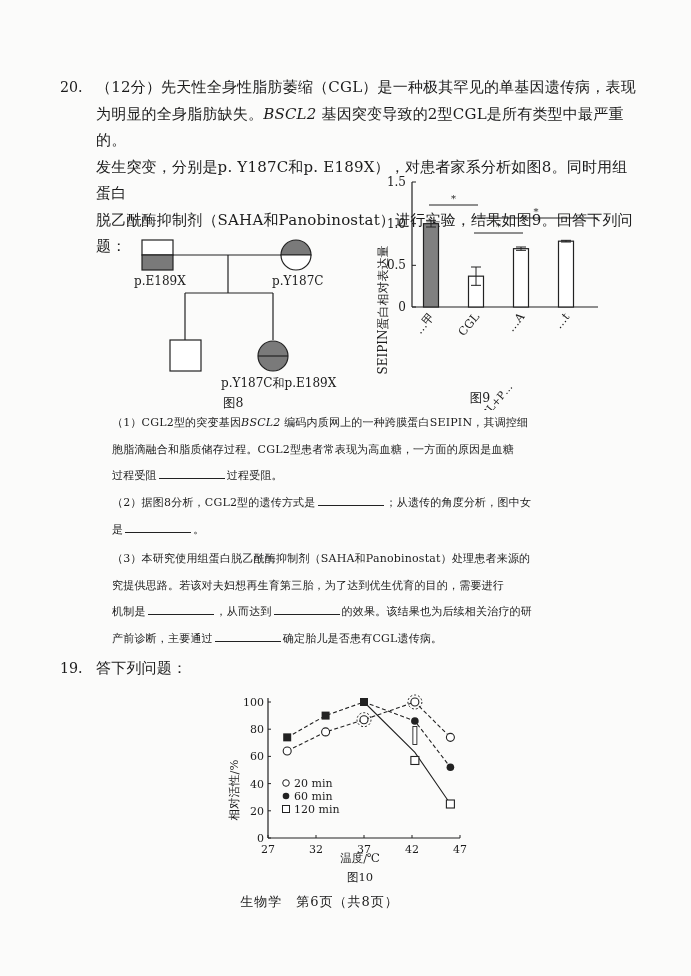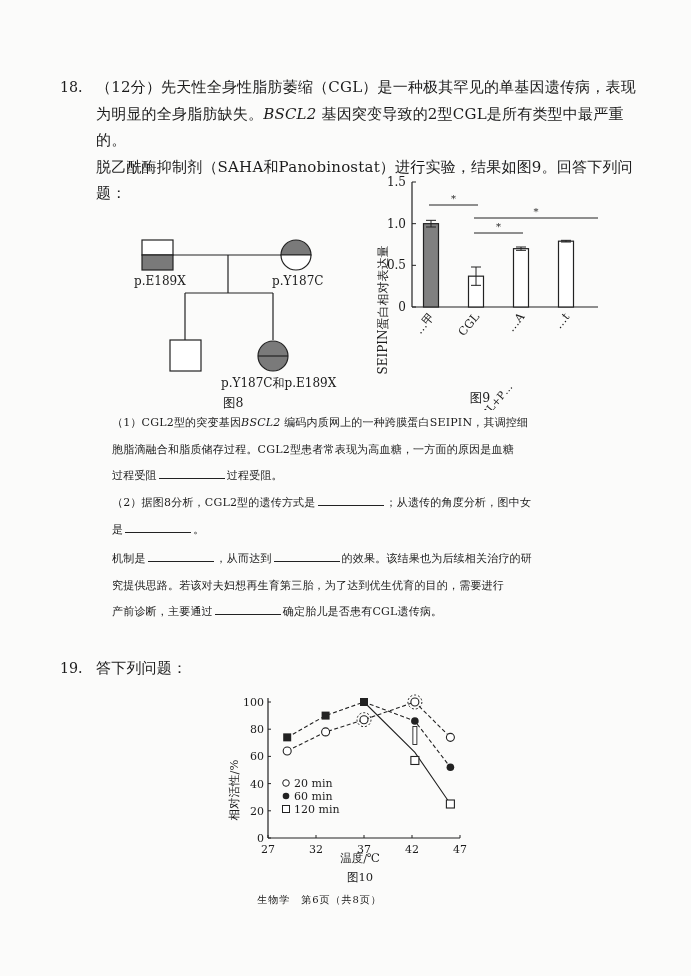--- a/index.html
+++ b/index.html
@@ -7,31 +7,32 @@
     width: 691px; height: 976px; background: #fbfbfa; position: relative; overflow: hidden;
     font-family: "DejaVu Serif", "Liberation Serif", serif; color: #1b1b1b;
   }
   .abs { position: absolute; }
   .para { position: absolute; left: 96px; width: 542px; font-size: 15px; line-height: 26.5px; letter-spacing: 0.2px; }
   .qnum { position: absolute; left: 60px; font-size: 14.2px; line-height: 26.5px; }
   .sub { position: absolute; left: 112px; width: 542px; font-size: 11px; line-height: 26.5px; letter-spacing: 0.2px; }
   .blank { display: inline-block; width: 66px; border-bottom: 1px solid #222; height: 14px; vertical-align: baseline; margin: 0 2px; }
   .it { font-style: italic; }
   svg text { font-family: "DejaVu Serif", "Liberation Serif", serif; fill: #1b1b1b; }
-  .footer { position: absolute; left: 0; width: 639px; top: 893px; text-align: center; font-size: 10px; letter-spacing: 1px; }
+  .footer { position: absolute; left: 0; width: 639px; top: 893px; text-align: center; font-size: 13px; letter-spacing: 1px; }
 </style>
 </head>
 <body>
 
 <div class="qnum" style="top:74px">
-  <span>18.</span>
+  <span>20.</span>
 </div>
 <div class="para" style="top:74px; left:96px;">
   <div><span>（12分）</span><span>先天性全身性脂肪萎缩（CGL）是一种极其罕见的单基因遗传病，表现</span></div>
   <div><span>为明显的全身脂肪缺失。</span><span class="it">BSCL2</span> <span>基因突变导致的2型CGL是所有类型中最严重的。</span></div>
+  <div><span>发生突变，分别是p. Y187C和p. E189X），对患者家系分析如图8。同时用组蛋白</span></div>
   <div><span>脱乙酰酶抑制剂（SAHA和Panobinostat）进行实验，结果如图9。回答下列问题：</span></div>
 </div>
 
 <svg class="abs" style="left:120px; top:225px;" width="240" height="185">
 
   <g>
     <rect x="22" y="15" width="31" height="15" fill="#fff" stroke="#222" stroke-width="1.2"></rect>
     <rect x="22" y="30" width="31" height="15" fill="#7a7a7a" stroke="#222" stroke-width="1.2"></rect>
   </g>
 
@@ -115,22 +116,23 @@
   <div>胞脂滴融合和脂质储存过程。CGL2型患者常表现为高血糖，一方面的原因是血糖</div>
   <div><span>过程受阻</span><span class="blank"></span><span>过程受阻。</span></div>
 </div>
 
 <div class="sub" style="top:490px">
   <div><span>（2）据图8分析，CGL2型的遗传方式是</span><span class="blank"></span><span>；从遗传的角度分析，图中女</span></div>
   <div><span>是</span><span class="blank"></span><span>。</span></div>
 </div>
 
 <div class="sub" style="top:546px">
+  <div>（3）本研究使用组蛋白脱乙酰酶抑制剂（SAHA和Panobinostat）处理患者来源的</div>
+  <div>究提供思路。若该对夫妇想再生育第三胎，为了达到优生优育的目的，需要进行</div>
   <div><span>机制是</span><span class="blank"></span><span>，从而达到</span><span class="blank"></span><span>的效果。该结果也为后续相关治疗的研</span></div>
-  <div>究提供思路。若该对夫妇想再生育第三胎，为了达到优生优育的目的，需要进行</div>
   <div><span>产前诊断，主要通过</span><span class="blank"></span><span>确定胎儿是否患有CGL遗传病。</span></div>
 </div>
 
 <div class="qnum" style="top:655px"><span>19.</span></div>
 <div class="para" style="top:655px">
   <div>答下列问题：</div>
 </div>
 
 <svg id="fig10" class="abs" style="left:220px; top:690px;" width="260" height="200">
   <text transform="translate(18,100) rotate(-90)" text-anchor="middle" font-size="11.5">相对活性/%</text>

